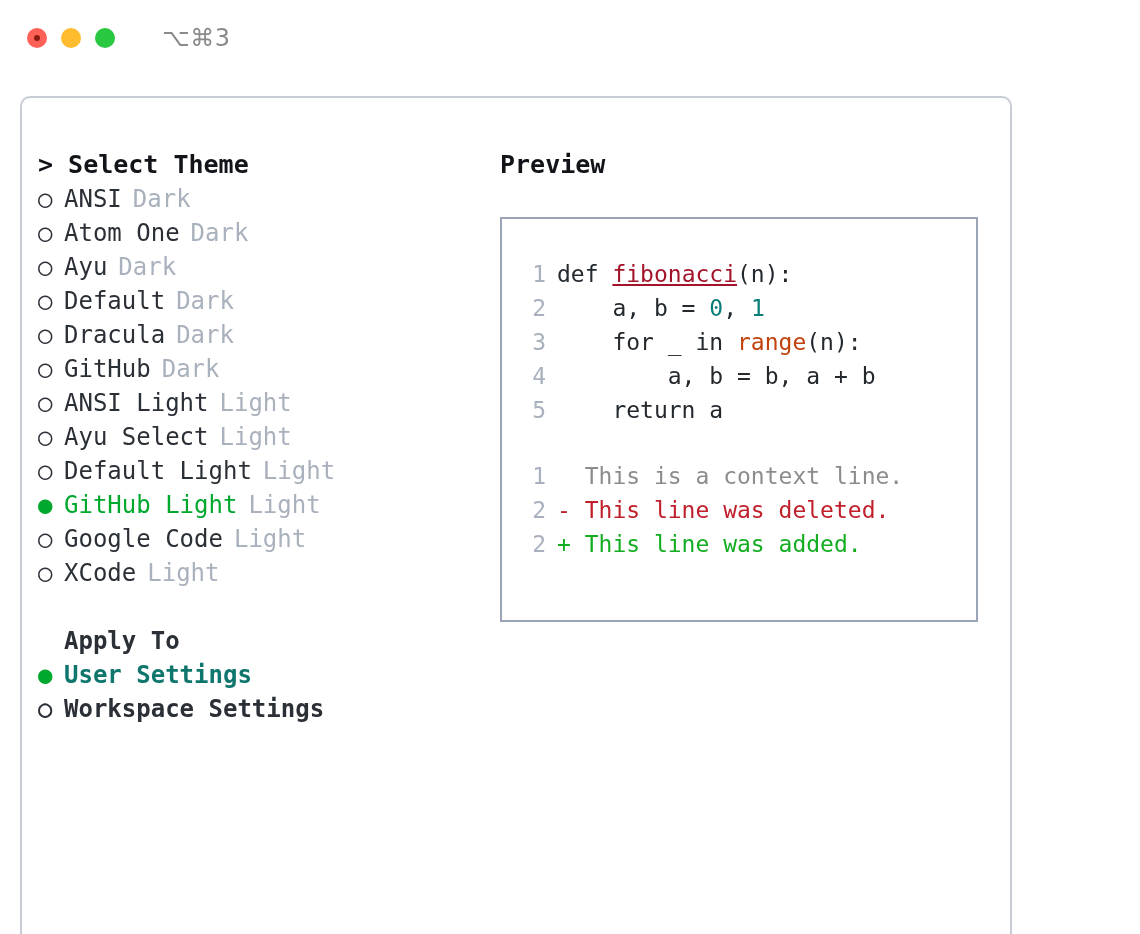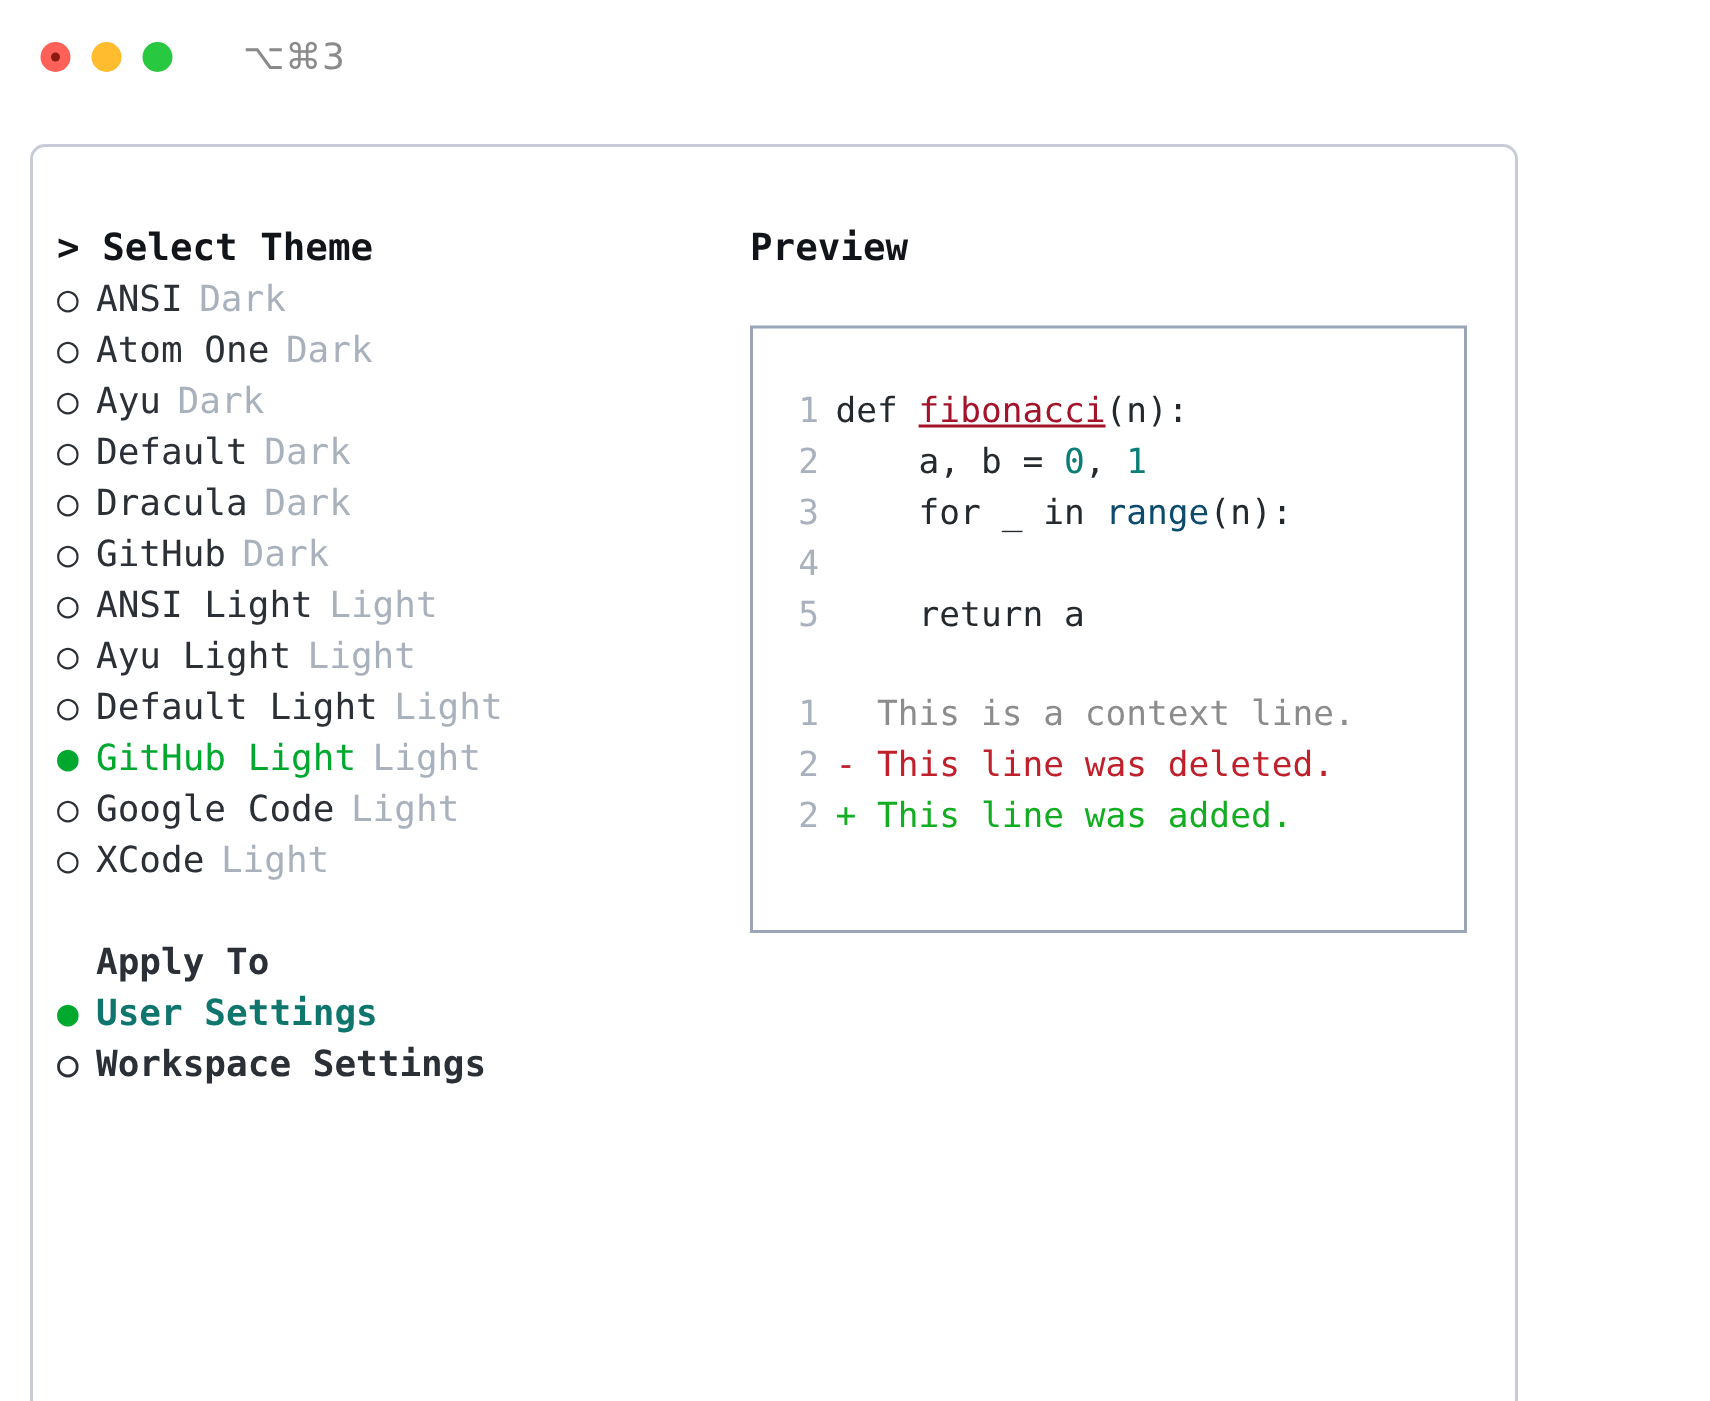--- a/index.html
+++ b/index.html
@@ -181,21 +181,21 @@
     width: 26px;
     text-align: right;
     color: #a8b1bd;
     margin-right: 11px;
   }
   .code-text { color: #24292e; }
 
   .tok-plain { color: #24292e; }
   .tok-func  { color: #a3142a; text-decoration: underline; }
   .tok-num   { color: #0a7d77; }
-  .tok-call  { color: #0c4a6e; }
+  .tok-call  { color: #c2410c; }
 
   .blank-gap { height: 32px; }
 
   .diff-ctx  { color: #8c8c8c; }
   .diff-del  { color: #c0202b; }
   .diff-add  { color: #13ad22; }
 </style>
 </head>
 <body>
 
@@ -217,21 +217,21 @@
       <div class="section-title">&gt; Select Theme</div>
 
       <div class="theme-list" id="theme-list">
           <div class="theme-row"><span class="marker">○</span><span class="theme-name">ANSI</span><span class="theme-kind">Dark</span></div>
           <div class="theme-row"><span class="marker">○</span><span class="theme-name">Atom One</span><span class="theme-kind">Dark</span></div>
           <div class="theme-row"><span class="marker">○</span><span class="theme-name">Ayu</span><span class="theme-kind">Dark</span></div>
           <div class="theme-row"><span class="marker">○</span><span class="theme-name">Default</span><span class="theme-kind">Dark</span></div>
           <div class="theme-row"><span class="marker">○</span><span class="theme-name">Dracula</span><span class="theme-kind">Dark</span></div>
           <div class="theme-row"><span class="marker">○</span><span class="theme-name">GitHub</span><span class="theme-kind">Dark</span></div>
           <div class="theme-row"><span class="marker">○</span><span class="theme-name">ANSI Light</span><span class="theme-kind">Light</span></div>
-          <div class="theme-row"><span class="marker">○</span><span class="theme-name">Ayu Light</span><span class="theme-kind">Light</span></div>
+          <div class="theme-row"><span class="marker">○</span><span class="theme-name">Ayu Select</span><span class="theme-kind">Light</span></div>
           <div class="theme-row"><span class="marker">○</span><span class="theme-name">Default Light</span><span class="theme-kind">Light</span></div>
           <div class="theme-row selected"><span class="marker">●</span><span class="theme-name">GitHub Light</span><span class="theme-kind">Light</span></div>
           <div class="theme-row"><span class="marker">○</span><span class="theme-name">Google Code</span><span class="theme-kind">Light</span></div>
           <div class="theme-row"><span class="marker">○</span><span class="theme-name">XCode</span><span class="theme-kind">Light</span></div>
         </div>
 
       <div class="apply-block">
         <div class="apply-heading">Apply To</div>
         <div id="apply-list">
             <div class="apply-row selected"><span class="marker">●</span><span class="opt-label">User Settings</span></div>
@@ -241,21 +241,21 @@
 
     </div>
 
     <div class="right-col">
       <div class="preview-title">Preview</div>
       <div class="preview-box">
         <div id="code-block">
             <div class="code-line"><span class="lineno">1</span><span class="code-text"><span class="tok-plain">def </span><span class="tok-func">fibonacci</span><span class="tok-plain">(n):</span></span></div>
             <div class="code-line"><span class="lineno">2</span><span class="code-text"><span class="tok-plain">    a, b = </span><span class="tok-num">0</span><span class="tok-plain">, </span><span class="tok-num">1</span></span></div>
             <div class="code-line"><span class="lineno">3</span><span class="code-text"><span class="tok-plain">    for _ in </span><span class="tok-call">range</span><span class="tok-plain">(n):</span></span></div>
-            <div class="code-line"><span class="lineno">4</span></div>
+            <div class="code-line"><span class="lineno">4</span><span class="code-text"><span class="tok-plain">        a, b = b, a + b</span></span></div>
             <div class="code-line"><span class="lineno">5</span><span class="code-text"><span class="tok-plain">    return a</span></span></div>
           </div>
         <div class="blank-gap"></div>
         <div id="diff-block">
             <div class="code-line"><span class="lineno">1</span><span class="diff-ctx">  This is a context line.</span></div>
             <div class="code-line"><span class="lineno">2</span><span class="diff-del">- This line was deleted.</span></div>
             <div class="code-line"><span class="lineno">2</span><span class="diff-add">+ This line was added.</span></div>
           </div>
       </div>
     </div>

